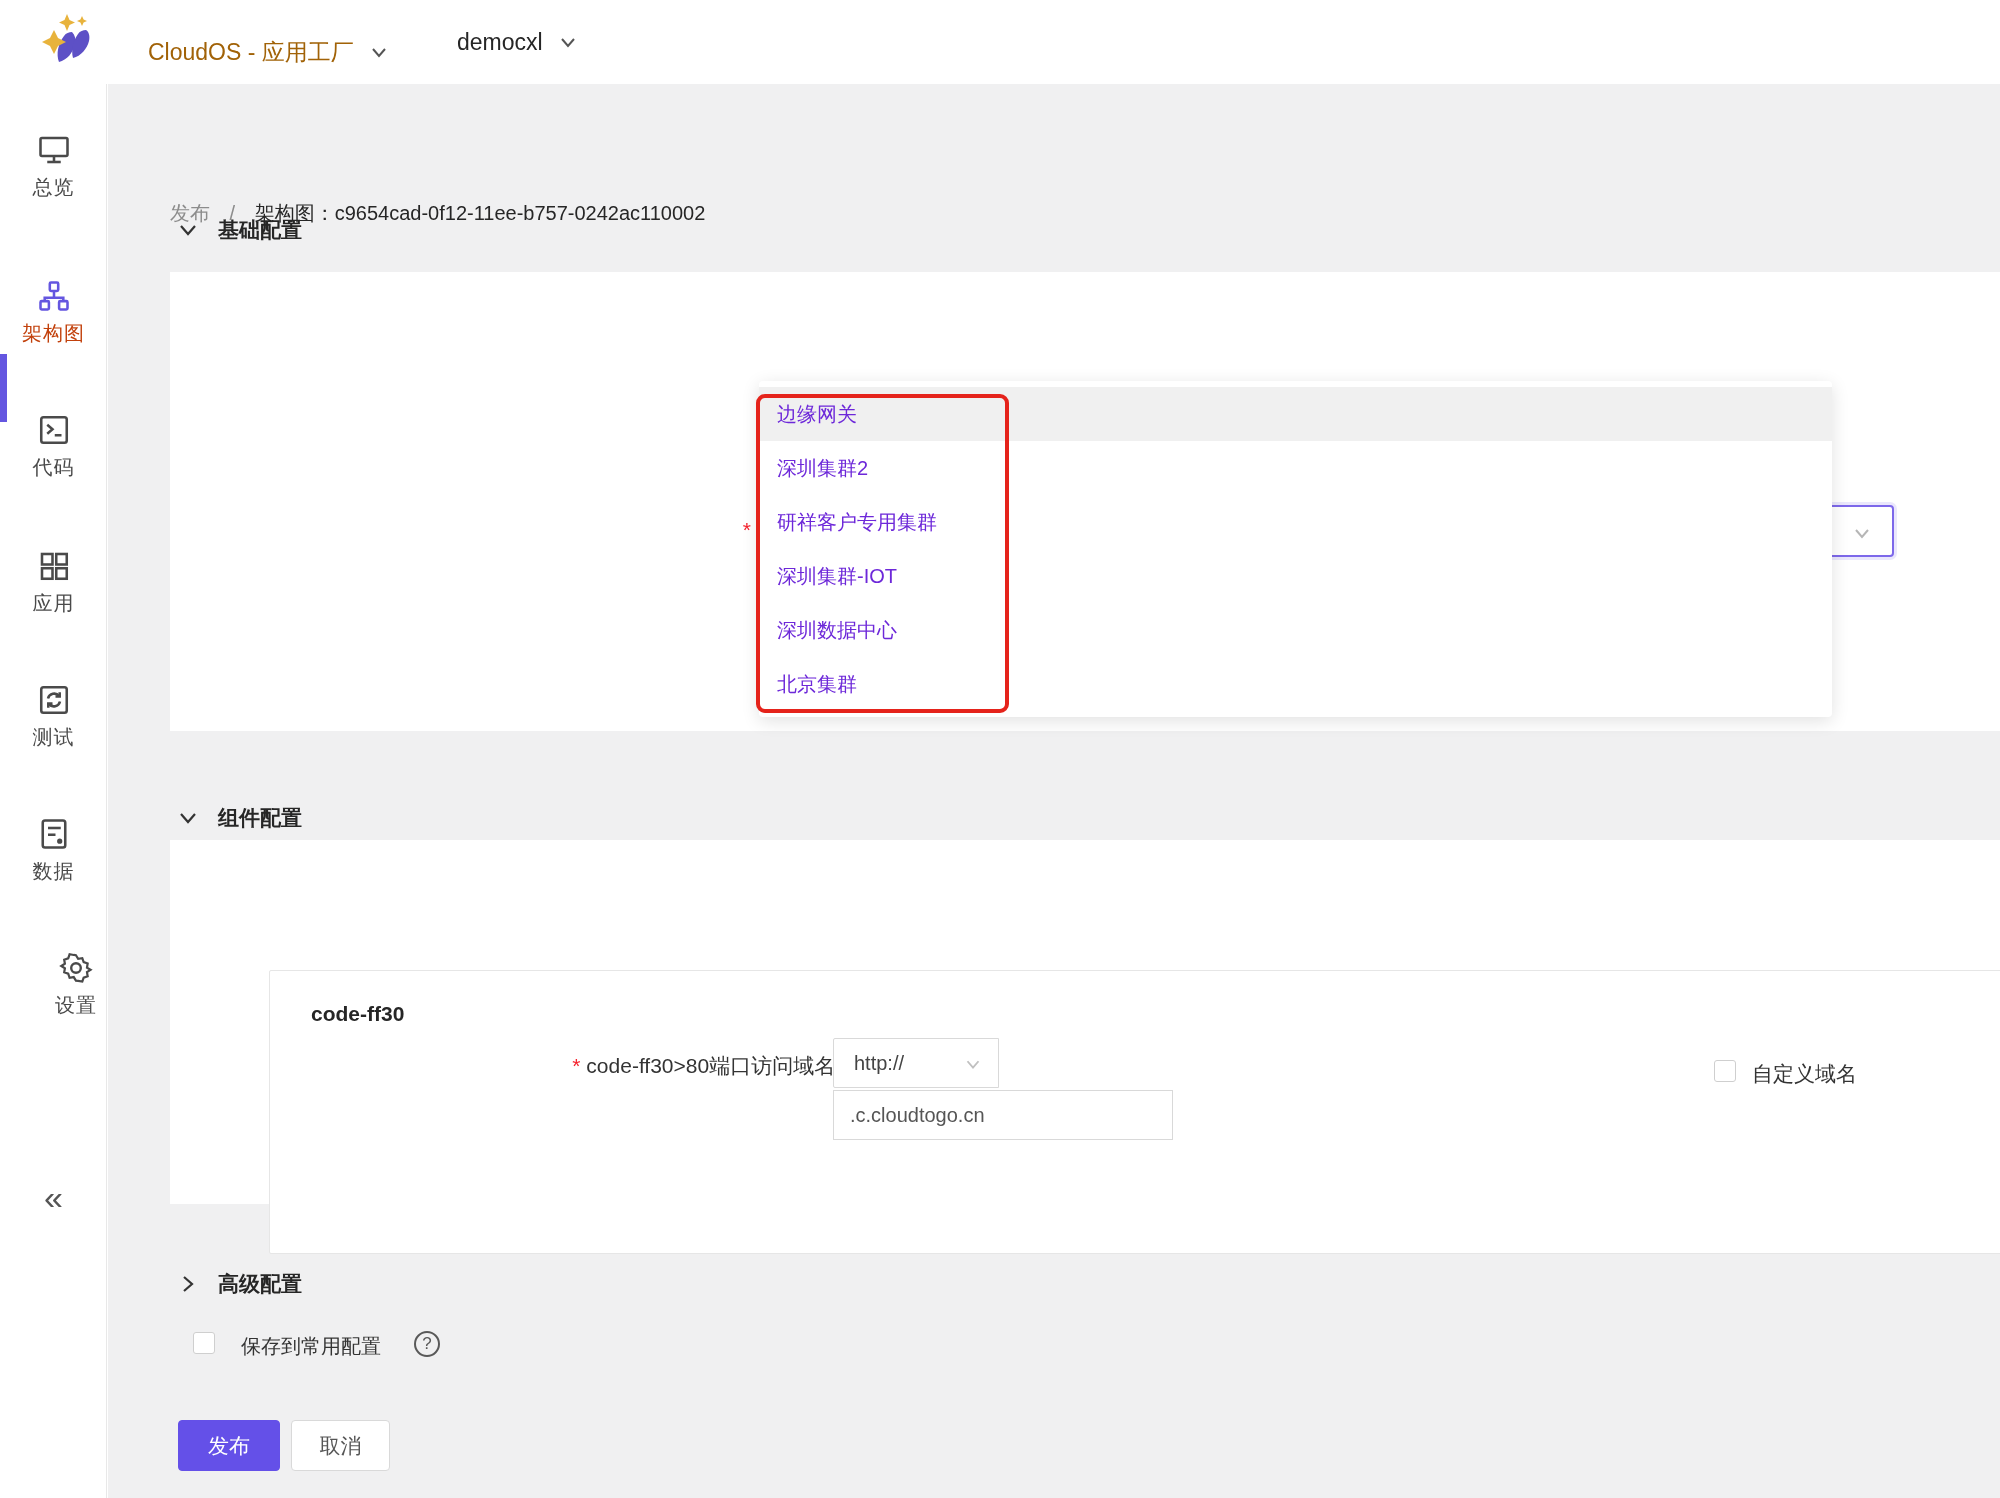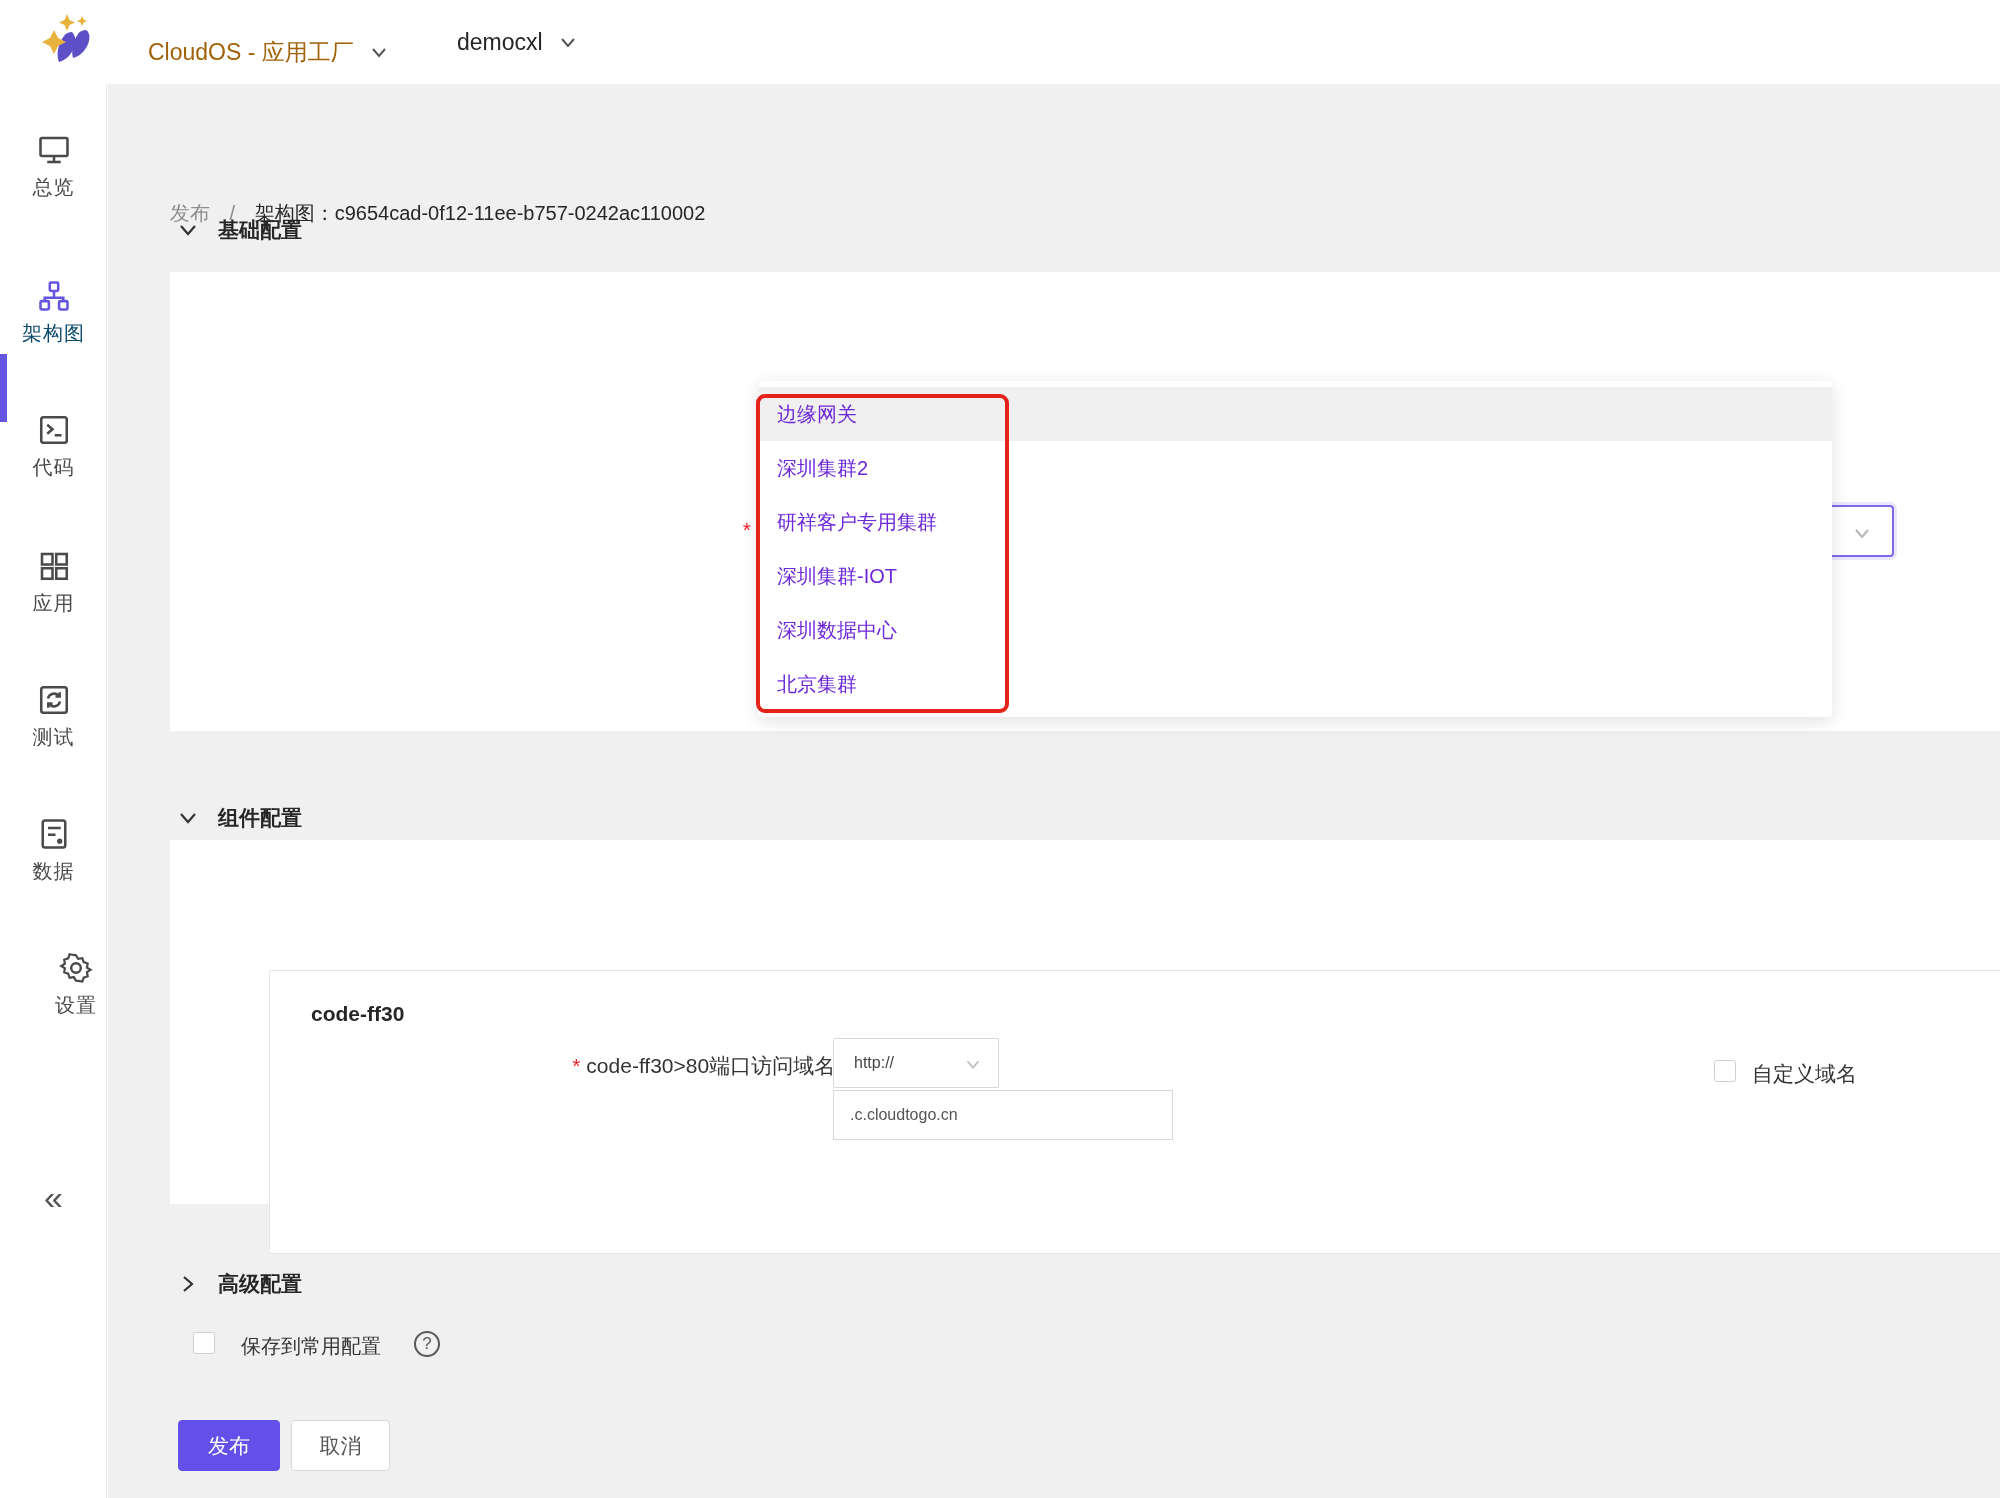--- a/index.html
+++ b/index.html
@@ -12,21 +12,21 @@
   .logo { position:absolute; left:34px; top:8px; width:66px; height:66px; }
   .app-title { position:absolute; left:148px; top:0; height:104px; display:flex; align-items:center; font-size:23px; color:#a16207; }
   .ws-title  { position:absolute; left:457px; top:0; height:84px; display:flex; align-items:center; font-size:23px; color:#262626; }
   .hdr-chev { margin-left:14px; color:#555; display:inline-flex; }
 
   
   .sidebar { position:absolute; left:0; top:84px; width:107px; height:1414px; background:#fff; border-right:1px solid #e8e8e8; z-index:4; }
   .side-item { position:absolute; left:0; width:107px; text-align:center; color:#4a4a4a; cursor:pointer; }
   .side-item .ic { display:flex; justify-content:center; }
   .side-item .lbl { font-size:20px; margin-top:6px; color:#4a4a4a; letter-spacing:1px; }
-  .side-item.active .lbl { color:#0c4a6e; }
+  .side-item.active .lbl { color:#c2410c; }
   .side-item.active .ic { color:#6456e0; }
   .side-item .ic { color:#4a4a4a; }
   .active-bar { position:absolute; left:0; top:270px; width:7px; height:68px; background:#6456e0; }
   .collapse { position:absolute; left:0; top:1094px; width:107px; text-align:center; font-size:34px; color:#555; cursor:pointer; }
 
   
   .main { position:absolute; left:108px; top:84px; width:1892px; height:1414px; background:#f0f0f1; overflow:hidden; }
   .crumb { position:absolute; left:62px; top:116px; font-size:20px; }
   .crumb .c1 { color:#8c8c8c; cursor:pointer; }
   .crumb .sep { color:#8c8c8c; margin:0 14px; }
@@ -52,21 +52,21 @@
     box-shadow:0 4px 18px rgba(0,0,0,0.12); z-index:6; padding-top:6px; }
   .opt { height:54px; line-height:54px; padding-left:18px; font-size:20px; color:#6d28d9; cursor:pointer; }
   .opt.hover { background:#f0f0f0; }
 
   .red-box { position:absolute; left:648px; top:310px; width:253px; height:319px; border:4px solid #e5231b; border-radius:9px; z-index:7; pointer-events:none; }
 
   
   .card { position:absolute; left:99px; top:130px; width:1760px; height:284px; background:#fff; border:1px solid #e6e6e6; border-radius:2px; }
   .comp-name { position:absolute; left:141px; top:162px; font-size:21px; font-weight:700; color:#262626; }
 
-  .inp { position:absolute; background:#fff; border:1px solid #d9d9d9; font-size:16px; color:#444; display:flex; align-items:center; }
+  .inp { position:absolute; background:#fff; border:1px solid #d9d9d9; font-size:20px; color:#444; display:flex; align-items:center; }
   .proto-sel { left:663px; top:198px; width:166px; height:50px; border-radius:2px 0 0 2px; padding-left:20px; cursor:pointer; }
   .proto-sel .sel-chev { position:absolute; right:14px; top:14px; color:#c0c0c0; }
   .domain-inp { left:828px; top:198px; width:520px; height:50px; border-radius:0 2px 2px 0; padding-left:24px; cursor:text; }
   .refresh { position:absolute; right:16px; top:11px; color:#555; cursor:pointer; }
   .suffix-box { left:663px; top:250px; width:340px; height:50px; padding-left:16px; color:#555; }
 
   .checkbox { position:absolute; width:22px; height:22px; background:#fff; border:1px solid #cfcfcf; border-radius:3px; cursor:pointer; }
   .cd-label { position:absolute; left:1582px; top:216px; width:110px; font-size:21px; color:#333; line-height:36px; }
 
   .save-row-label { position:absolute; left:133px; top:1249px; font-size:20px; color:#333; }

